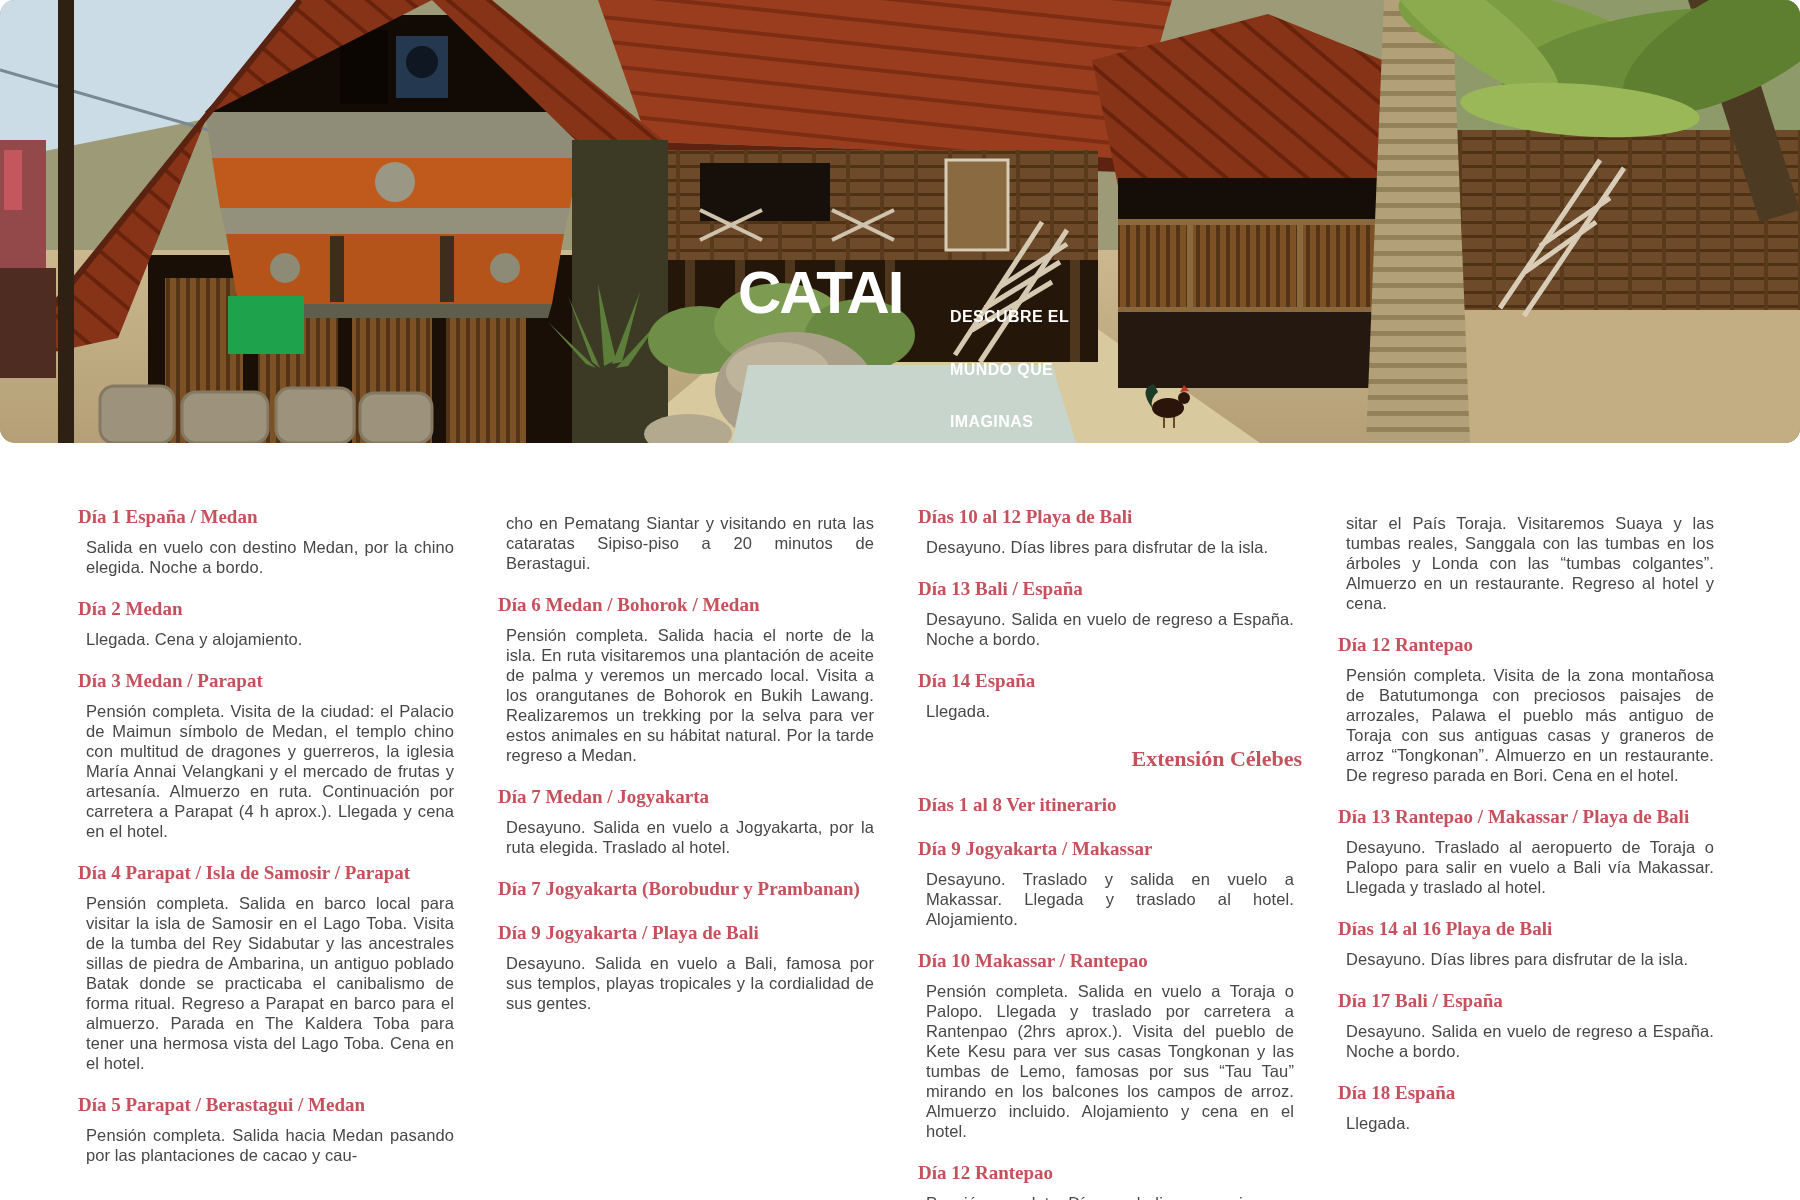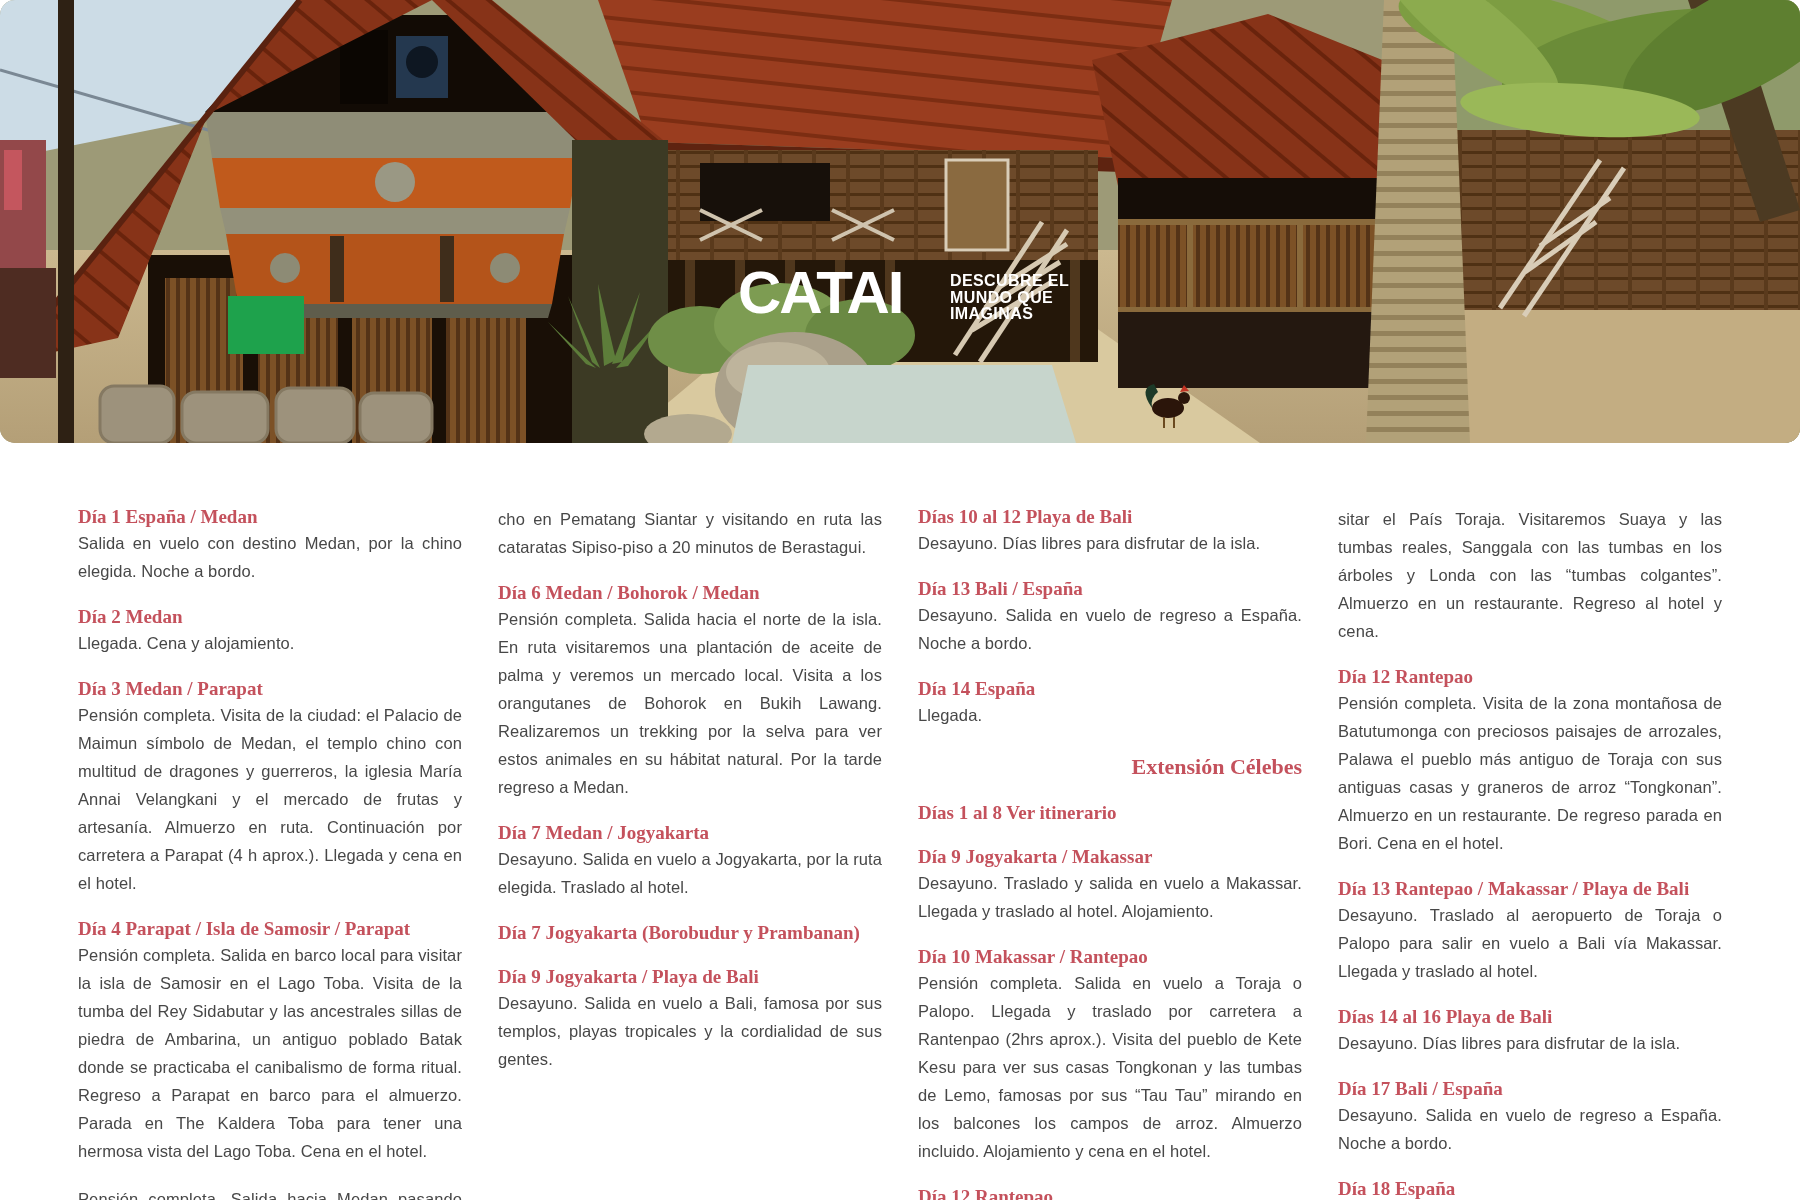--- a/index.html
+++ b/index.html
@@ -15,36 +15,36 @@
   .logo-text{
     position:absolute;left:738px;top:263px;
     font-size:60px;line-height:60px;font-weight:bold;letter-spacing:-2px;
     color:var(--logo-white,#fff);
   }
   .tagline{
     position:absolute;left:950px;top:273px;
     font-size:16px;line-height:16.5px;font-weight:bold;letter-spacing:.4px;
     color:var(--logo-white,#fff);
   }
-  .tagline span{display:block;}
+  .tagline span{display:block;margin-top:36px;}
   
   .columns{
     display:flex;gap:36px;padding:62px 78px 0 78px;align-items:flex-start;
   }
   .col{flex:0 0 384px;width:384px;}
   .sec{margin:0 0 20px 0;}
   .day-h{
     margin:0;font-family:"Liberation Serif","DejaVu Serif",serif;
     font-size:19px;line-height:24px;font-weight:bold;
     color:var(--heading-red,#c4515c);
   }
   .sec.section-title{margin-top:24px;text-align:right;}
   .sec.section-title .day-h{font-size:22px;line-height:28px;}
   .day-b{
-    margin:0;font-size:16.5px;line-height:28px;letter-spacing:.1px;
+    margin:8px;font-size:16.5px;line-height:20px;letter-spacing:.1px;
     color:var(--body-text,#474747);text-align:justify;
     -webkit-hyphens:auto;hyphens:auto;
   }
 </style>
 </head>
 <body>
 
 <div class="page">
 
   <div class="hero">
@@ -233,20 +233,21 @@
         </section>
         <section class="sec">
           <h3 class="day-h">Día 3 Medan / Parapat</h3>
           <p class="day-b">Pensión completa. Visita de la ciudad: el Palacio de Maimun símbolo de Medan, el templo chino con multitud de dragones y guerreros, la iglesia María Annai Velangkani y el mercado de frutas y artesanía. Almuerzo en ruta. Continuación por carretera a Parapat (4 h aprox.). Llegada y cena en el hotel.</p>
         </section>
         <section class="sec">
           <h3 class="day-h">Día 4 Parapat / Isla de Samosir / Parapat</h3>
           <p class="day-b">Pensión completa. Salida en barco local para visitar la isla de Samosir en el Lago Toba. Visita de la tumba del Rey Sidabutar y las ancestrales sillas de piedra de Ambarina, un antiguo poblado Batak donde se practicaba el canibalismo de forma ritual. Regreso a Parapat en barco para el almuerzo. Parada en The Kaldera Toba para tener una hermosa vista del Lago Toba. Cena en el hotel.</p>
         </section>
         <section class="sec">
+          <h3 class="day-h">Día 5 Parapat / Berastagui / Medan</h3>
           <p class="day-b">Pensión completa. Salida hacia Medan pasando por las plantaciones de cacao y cau-</p>
         </section>
       </div>
       <div class="col">
         <section class="sec">
           <p class="day-b">cho en Pematang Siantar y visitando en ruta las cataratas Sipiso-piso a 20 minutos de Berastagui.</p>
         </section>
         <section class="sec">
           <h3 class="day-h">Día 6 Medan / Bohorok / Medan</h3>
           <p class="day-b">Pensión completa. Salida hacia el norte de la isla. En ruta visitaremos una plantación de aceite de palma y veremos un mercado local. Visita a los orangutanes de Bohorok en Bukih Lawang. Realizaremos un trekking por la selva para ver estos animales en su hábitat natural. Por la tarde regreso a Medan.</p>

